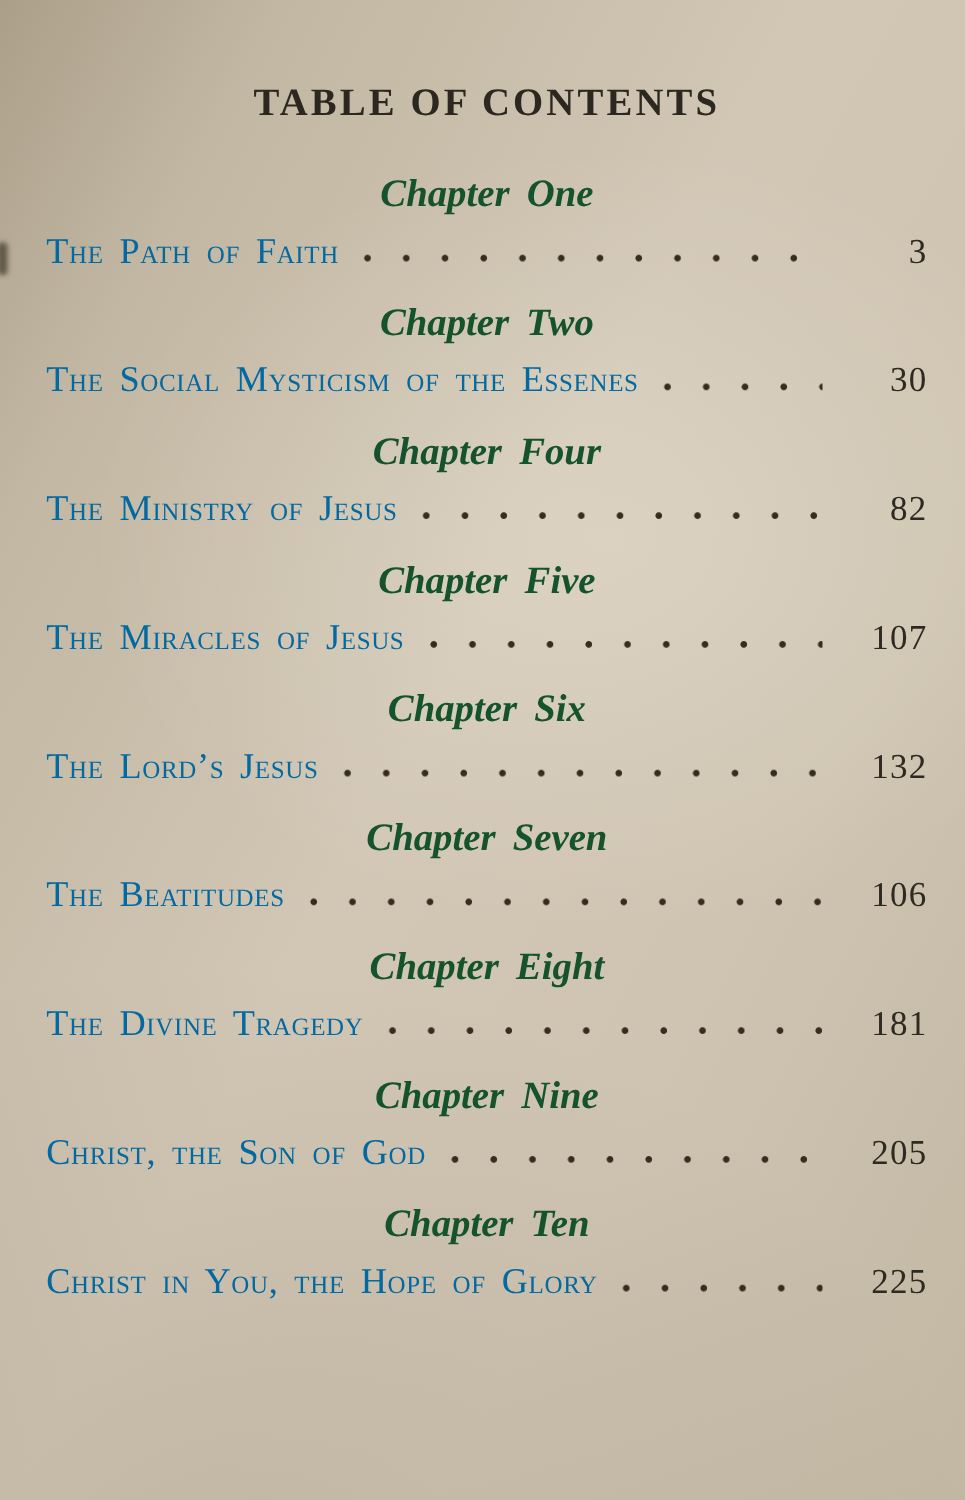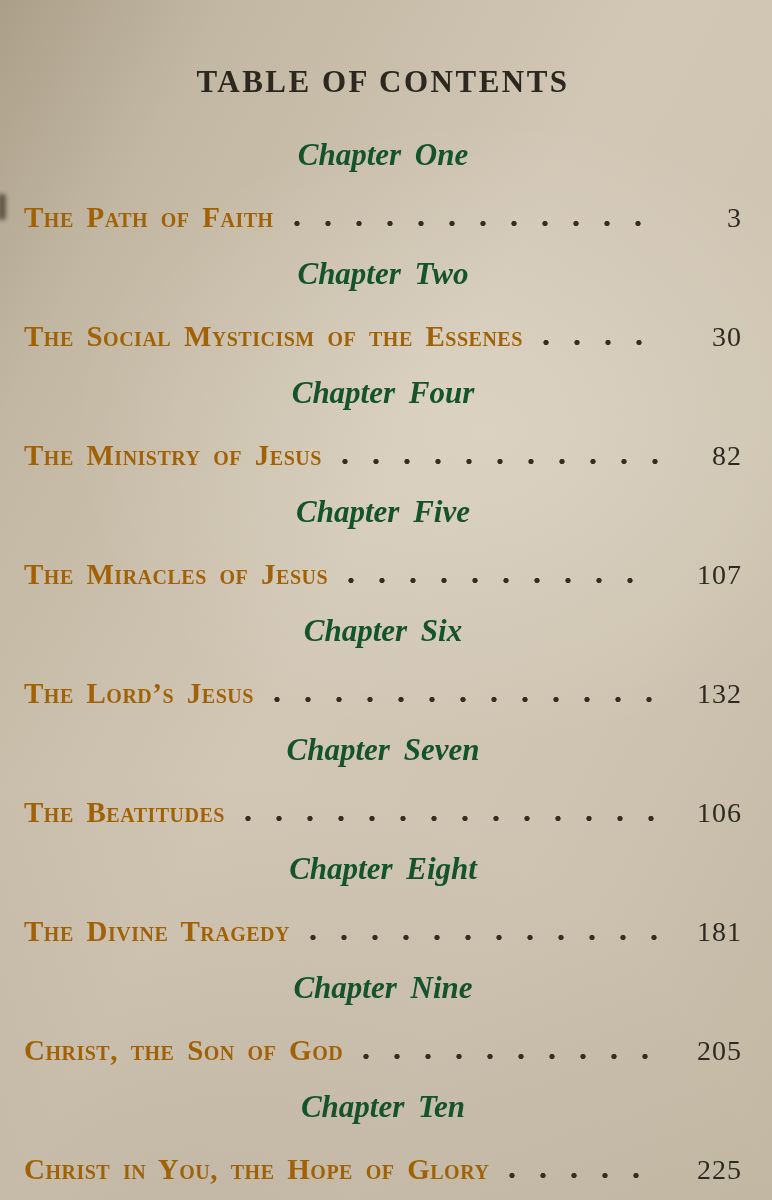--- a/index.html
+++ b/index.html
@@ -16,21 +16,21 @@
     background:
       radial-gradient(ellipse 560px 420px at 63% 36%, rgba(255,252,244,0.22), rgba(255,255,255,0) 75%),
       radial-gradient(ellipse 900px 700px at 20% 105%, rgba(60,48,30,0.10), rgba(0,0,0,0) 70%),
       linear-gradient(118deg, #ab9f8a 0%, #c2b7a2 16%, #d2c7b5 46%, #cfc4b1 70%, #c2b7a3 100%);
   }
   .page {
     position: relative;
     width: 772px;
     height: 1037px;
     box-sizing: border-box;
-    padding: 62px 30px 0 24px;
+    padding: 62px 30px 0 37px;
   }
   .edge-mark {
     position: absolute;
     left: -2px;
     top: 194px;
     width: 8px;
     height: 26px;
     background: rgba(42, 33, 20, 0.6);
     border-radius: 3px;
     filter: blur(2px);
@@ -58,23 +58,22 @@
     display: flex;
     align-items: baseline;
     line-height: 46px;
     font-size: 29px;
   }
   .entry-title {
     font-variant: small-caps;
     letter-spacing: 0.5px;
     word-spacing: 5px;
     white-space: nowrap;
-    font-weight: 700;
-    color: #a16207;
-    margin-top: 16px;
+    font-weight: 400;
+    color: #0369a1;
   }
   .dot-leader {
     flex: 1 1 auto;
     height: 7px;
     margin: 0 30px 0 16px;
     background-image: radial-gradient(circle at 3px 3.5px, #352d1d 2.3px, rgba(0,0,0,0) 3px);
     background-size: 31px 7px;
     background-repeat: repeat-x;
     background-position: 4px center;
   }

